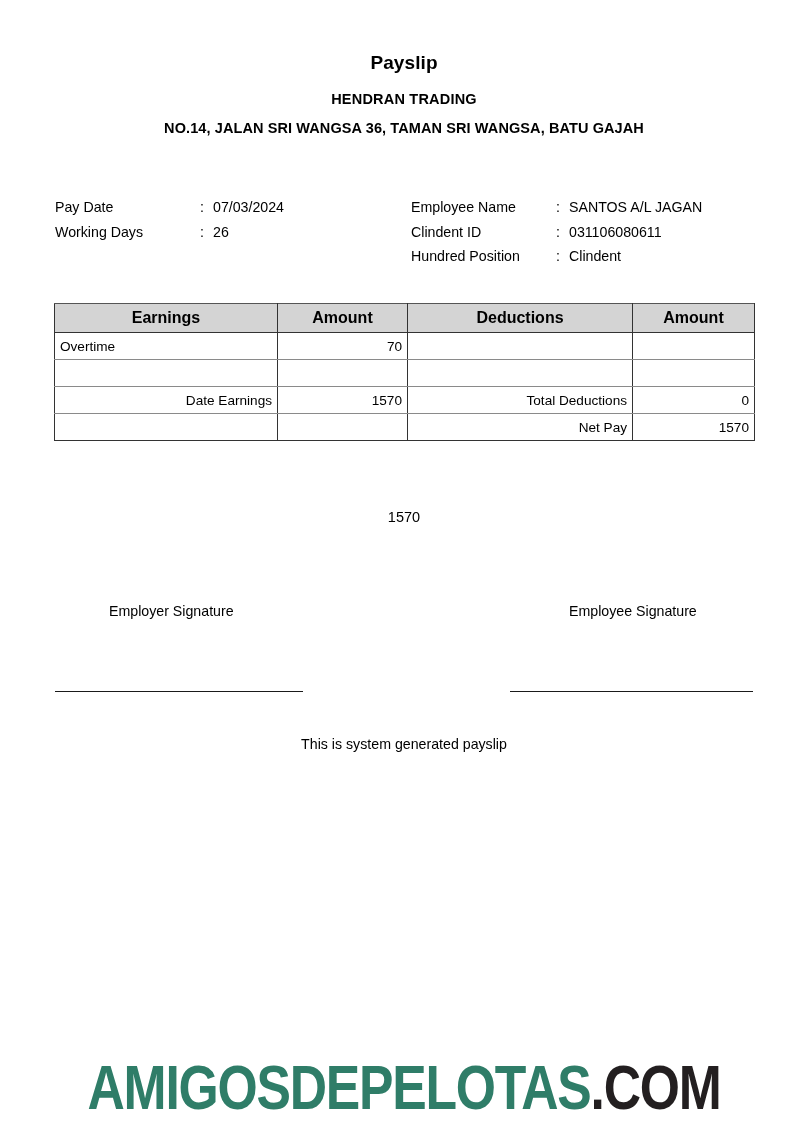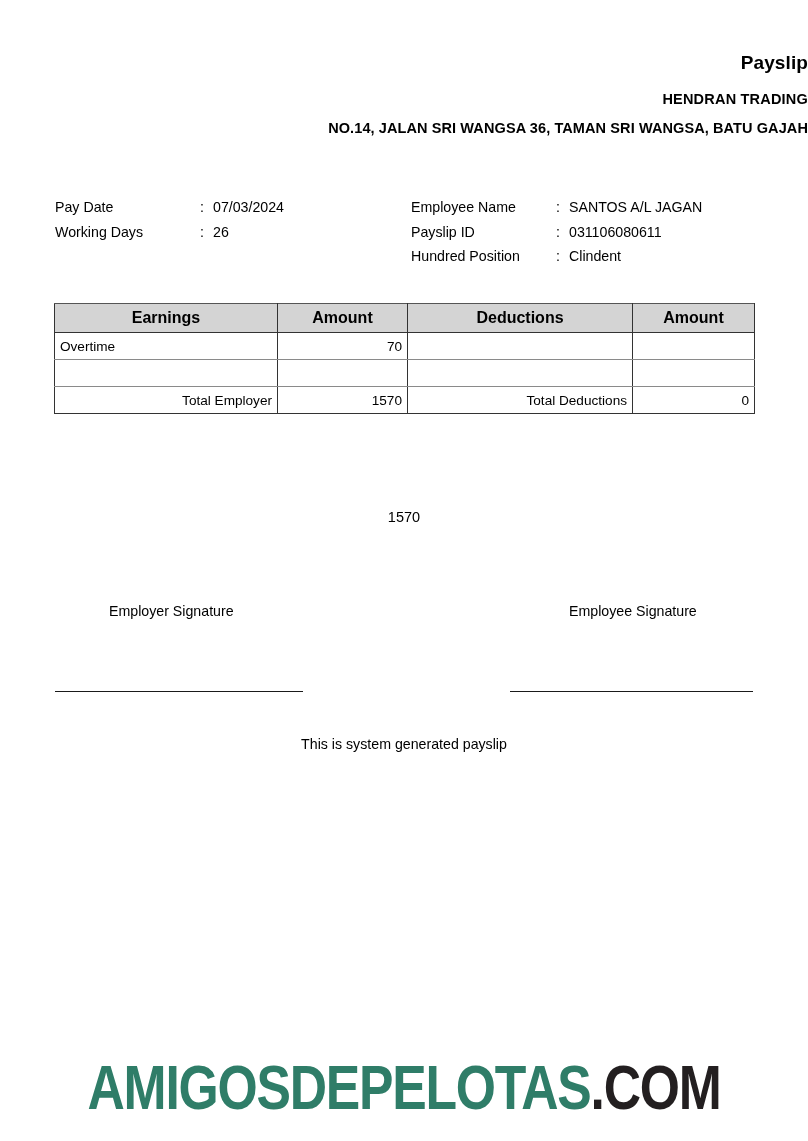--- a/index.html
+++ b/index.html
@@ -15,21 +15,21 @@
     color: #000000;
     overflow: hidden;
   }
 
   
   .doc-header {
     position: absolute;
     left: 0;
     top: 52px;
     width: 808px;
-    text-align: right;
+    text-align: center;
   }
   .doc-title {
     font-size: 19px;
     font-weight: bold;
     letter-spacing: 0.1px;
     margin-bottom: 17px;
   }
   .company-name {
     font-size: 14.5px;
     font-weight: bold;
@@ -209,21 +209,21 @@
     </div>
   </div>
 
   <div class="meta-col right">
     <div class="meta-row">
       <span class="meta-label">Employee Name</span>
       <span class="meta-colon">:</span>
       <span class="meta-value">SANTOS A/L JAGAN</span>
     </div>
     <div class="meta-row">
-      <span class="meta-label">Payslip ID</span>
+      <span class="meta-label">Clindent ID</span>
       <span class="meta-colon">:</span>
       <span class="meta-value">031106080611</span>
     </div>
     <div class="meta-row">
       <span class="meta-label">Hundred Position</span>
       <span class="meta-colon">:</span>
       <span class="meta-value">Clindent</span>
     </div>
   </div>
 
@@ -251,24 +251,30 @@
       <td class="c2 ta-l"></td>
       <td class="c3 ta-r"></td>
     </tr>
     <tr>
       <td class="c0 ta-l"></td>
       <td class="c1 ta-r"></td>
       <td class="c2 ta-l"></td>
       <td class="c3 ta-r"></td>
     </tr>
     <tr class="strong-top">
-      <td class="c0 ta-r">Total Employer</td>
+      <td class="c0 ta-r">Date Earnings</td>
       <td class="c1 ta-r">1570</td>
       <td class="c2 ta-r">Total Deductions</td>
       <td class="c3 ta-r">0</td>
+    </tr>
+    <tr>
+      <td class="c0"></td>
+      <td class="c1"></td>
+      <td class="c2 ta-r">Net Pay</td>
+      <td class="c3 ta-r">1570</td>
     </tr>
   </tbody>
 </table>
 
 <div class="net-summary">
   <div class="net-amount">1570</div>
 </div>
 
 <div class="sig-area">
   <div class="sig-label employer">Employer Signature</div>

